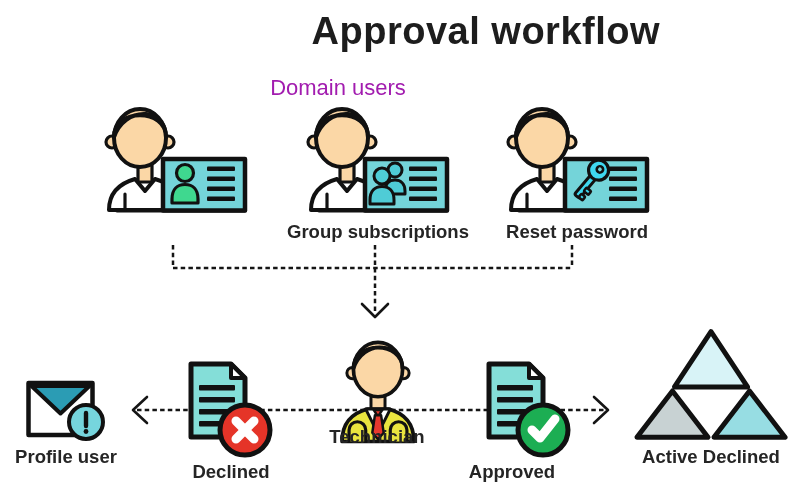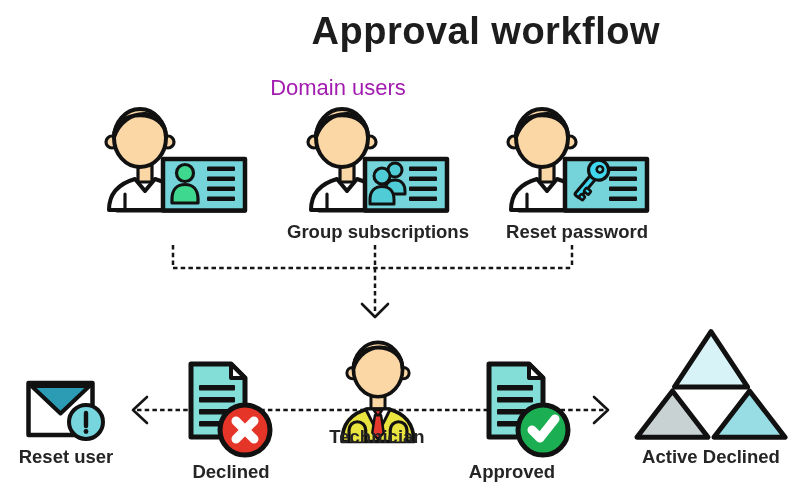--- a/index.html
+++ b/index.html
@@ -208,19 +208,19 @@
       <path d="M119,65 L155,112 L83,112 Z" fill="var(--ad-right)"></path>
     </g>
   </svg>
 
   <div class="abs title">Approval workflow</div>
   <div class="abs subtitle">Domain users</div>
 
   <div class="abs lbl" style="left:378px;top:221px">Group subscriptions</div>
   <div class="abs lbl" style="left:577px;top:221px">Reset password</div>
 
-  <div class="abs lbl" style="left:66px;top:446px">Reset user</div>
+  <div class="abs lbl" style="left:66px;top:446px">Profile user</div>
   <div class="abs lbl" style="left:231px;top:461px">Declined</div>
   <div class="abs lbl" style="left:377px;top:426px">Technician</div>
   <div class="abs lbl" style="left:512px;top:461px">Approved</div>
   <div class="abs lbl" style="left:711px;top:446px">Active Declined</div>
 
 </div>
 
 </body></html>

